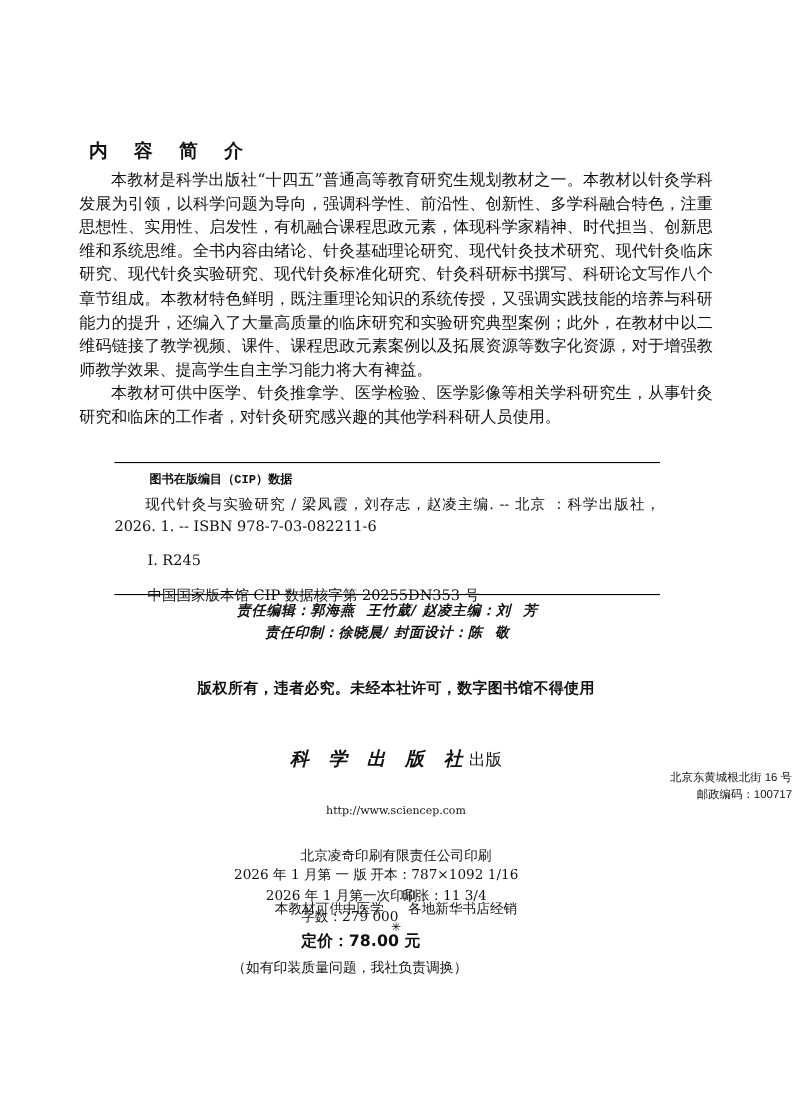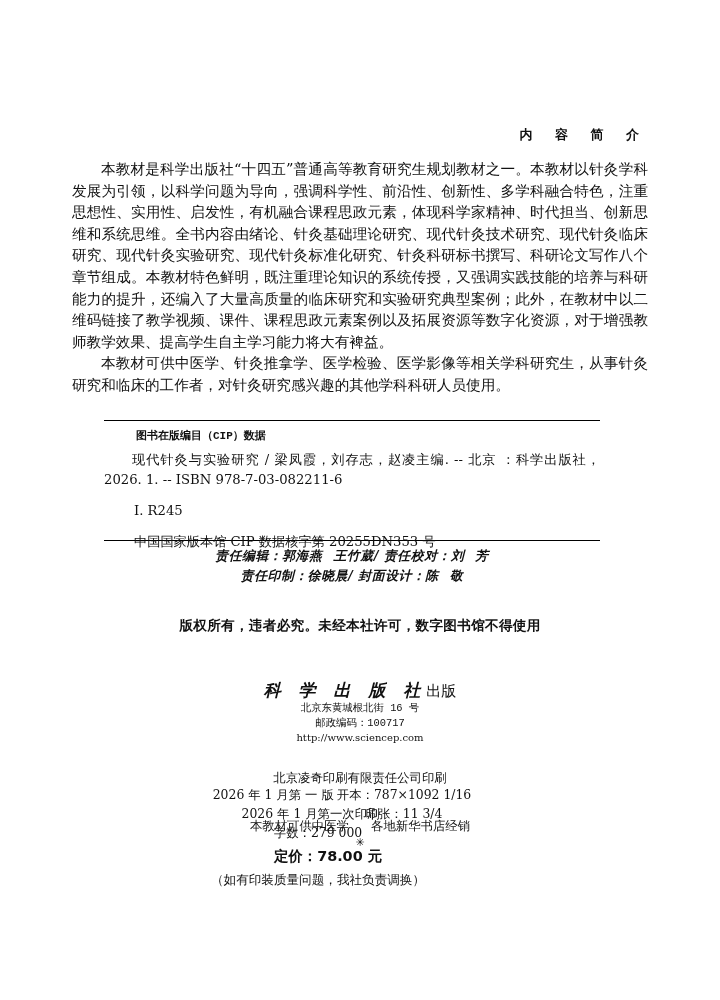--- a/index.html
+++ b/index.html
@@ -25,26 +25,26 @@
   }
 
   
   .abstract-block {
     position: absolute;
     left: 72px;
     top: 126px;
     width: 576px;
   }
   .abstract-title {
-    text-align: right;
-    font-size: 13px;
+    text-align: left;
+    font-size: 17px;
     font-weight: bold;
     letter-spacing: 9px;
     padding-left: 9px;
-    margin-bottom: 14px;
+    margin-bottom: 4px;
     font-family: "DejaVu Sans", "Liberation Sans", sans-serif;
   }
   .abstract-para {
     font-size: 14.6px;
     line-height: 21.6px;
     text-indent: 29px;
     text-align: justify;
     text-justify: inter-ideograph;
     margin: 0;
   }
@@ -144,21 +144,22 @@
   }
   .publisher-suffix {
     font-weight: normal;
     font-size: 15px;
     letter-spacing: 0;
     font-family: Liberation Sans, sans-serif;
   }
   .imprint-small {
     font-size: 10.4px;
     line-height: 14.5px;
-    font-family: Liberation Mono, monospace;
+    font-family: Liberation Sans, sans-serif;
+    text-align: right;
   }
   .imprint-url {
     font-size: 10px;
     line-height: 15px;
     font-family: "DejaVu Serif", "Liberation Serif", serif;
   }
 
   .printer-block {
     position: absolute;
     left: 0;
@@ -235,21 +236,21 @@
 
   <div class="cip-block">
     <div class="cip-heading">图书在版编目（CIP）数据</div>
     <p class="cip-line cip-entry">现代针灸与实验研究 / 梁凤霞，刘存志，赵凌主编. -- 北京 ：科学出版社，2026. 1. -- ISBN 978-7-03-082211-6</p>
     <div class="cip-class">Ⅰ. R245</div>
     <div class="cip-record">中国国家版本馆 CIP 数据核字第 20255DN353 号</div>
   </div>
 
   <div class="credits">
     <div class="credit-line">
-      <span>责任编辑：</span><span>郭海燕</span><span class="credit-gap"></span><span>王竹葳</span><span>/ 责任校对：</span><span>刘</span><span class="credit-gap"></span><span>芳</span>
+      <span>责任编辑：</span><span>郭海燕</span><span class="credit-gap"></span><span>王竹葳</span><span>/ 赵凌主编：</span><span>刘</span><span class="credit-gap"></span><span>芳</span>
     </div>
     <div class="credit-line">
       <span>责任印制：</span><span>徐晓晨</span><span>/ 封面设计：</span><span>陈</span><span class="credit-gap"></span><span>敬</span>
     </div>
   </div>
 
   <div class="copyright-notice">版权所有，违者必究。未经本社许可，数字图书馆不得使用</div>
 
   <div class="imprint">
     <div class="publisher-line">

